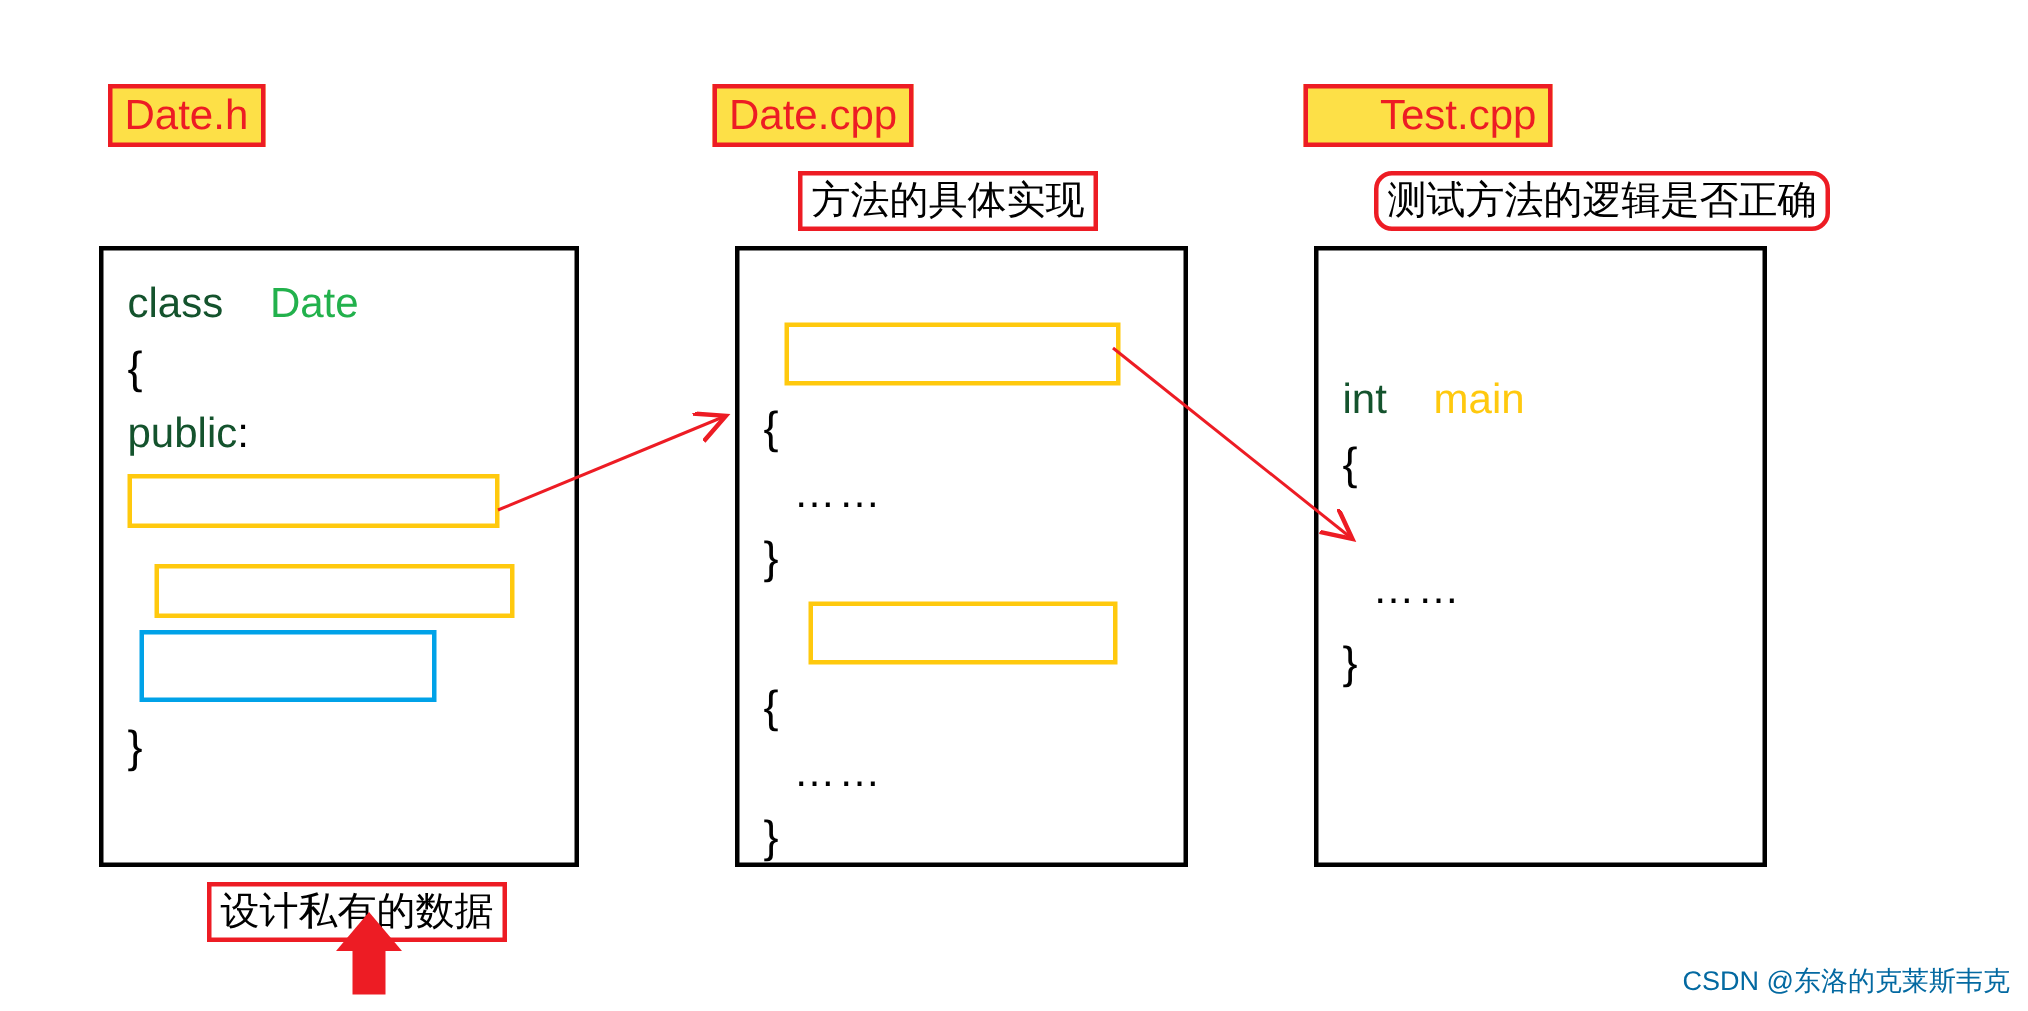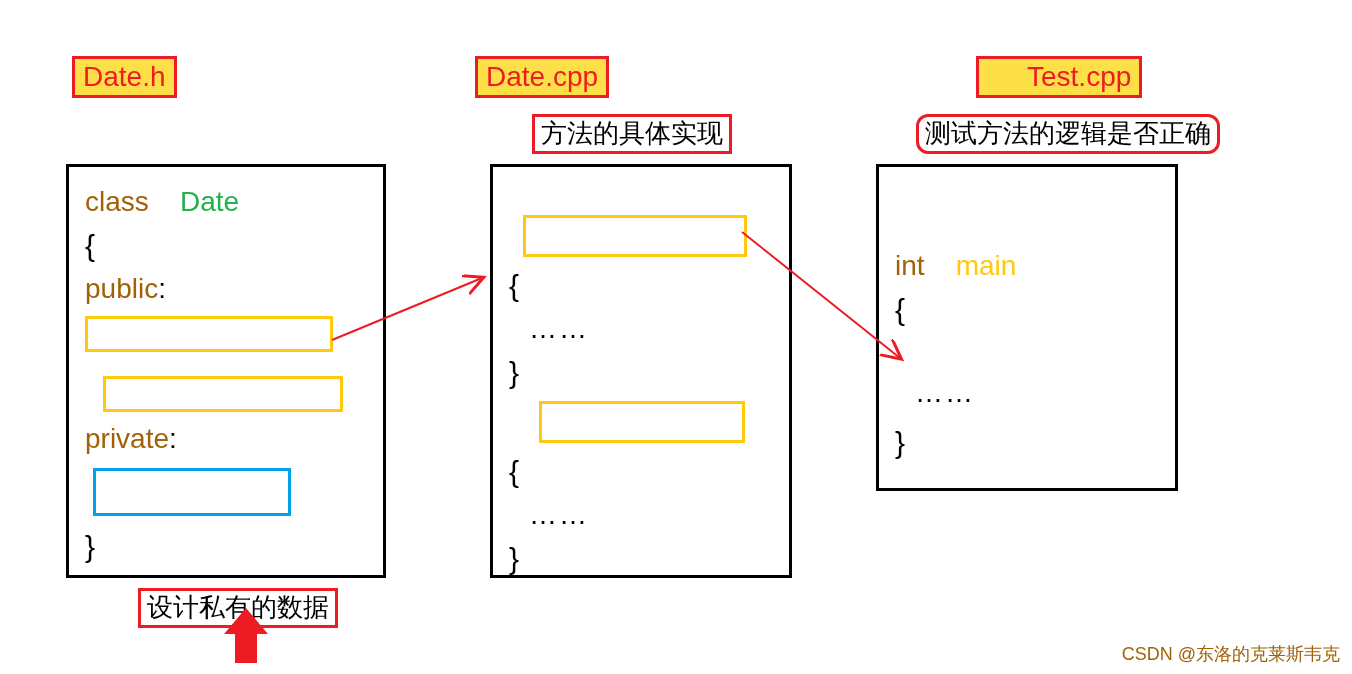--- a/index.html
+++ b/index.html
@@ -29,21 +29,21 @@
     background: #fff;
     line-height: 1.3;
   }
   .panel {
     border: 3px solid #000;
     background: #fff;
     padding: 14px 16px;
     font-size: 28px;
     line-height: 1.5;
   }
-  .kw-blue { color: #a16207; }
+  .kw-blue { color: #14532d; }
   .kw-green { color: #22b14c; }
   .kw-yellow { color: #ffc90e; }
   .brace { color: #000; font-size: 30px; }
   .empty-yellow {
     border: 3px solid #ffc90e;
     height: 36px;
     background: #fff;
     margin: 6px 0;
   }
   .empty-blue {
@@ -76,35 +76,35 @@
   }
   .big-arrow-up::after {
     content: "";
     position: absolute;
     top: 25px; left: -11px;
     width: 22px; height: 30px;
     background: #ed1c24;
   }
   svg.connector { position: absolute; top: 0; left: 0; pointer-events: none; }
   .watermark {
-    color: #a16207;
+    color: #0369a1;
     font-size: 18px;
     position: absolute;
     right: 12px;
     bottom: 8px;
   }
 </style>
 </head>
 <body>
 
 <div class="canvas">
 
   <div class="abs file-label" style="left:72px; top:56px;">Date.h</div>
   <div class="abs file-label" style="left:475px; top:56px;">Date.cpp</div>
-  <div class="abs file-label" style="left:976px; top:56px;padding-left:48px;">Test.cpp</div>
+  <div class="abs file-label" style="left:869px; top:56px;padding-left:48px;">Test.cpp</div>
 
   <div class="abs anno-label" style="left:190px; top:234px;">方法的声明</div>
   <div class="abs anno-label" style="left:532px; top:114px;">方法的具体实现</div>
   <div class="abs anno-label" style="left:916px; top:114px;border-radius:12px;">测试方法的逻辑是否正确</div>
   <div class="abs anno-label" style="left:138px; top:588px;">设计私有的数据</div>
 
   <div class="abs big-arrow-down" style="left:233px; top:302px;"></div>
   <div class="abs big-arrow-down" style="left:601px; top:190px;"></div>
   <div class="abs big-arrow-down" style="left:1048px; top:210px;"></div>
 
@@ -116,40 +116,37 @@
       &nbsp;&nbsp;
       <span class="kw-green">Date</span>
     </div>
     <div class="brace">{</div>
     <div>
       <span class="kw-blue">public</span><span>:</span>
     </div>
     <div class="empty-yellow" style="width:248px;"></div>
     <div style="height:12px;"></div>
     <div class="empty-yellow" style="width:240px; margin-left:18px;"></div>
-    <div>
-      <span class="kw-blue">private</span><span>:</span>
-    </div>
     <div class="empty-blue" style="width:198px; margin-left:8px;"></div>
     <div class="brace">}</div>
   </div>
 
   <div class="abs panel" style="left:490px; top:164px; width:302px; height:414px;">
     <div style="height:28px;"></div>
     <div class="empty-yellow" style="width:224px; height:42px; margin-left:14px;"></div>
     <div class="brace">{</div>
     <div class="dots" style="margin-left:20px;">……</div>
     <div class="brace">}</div>
     <div class="empty-yellow" style="width:206px; height:42px; margin-left:30px;"></div>
     <div class="brace">{</div>
     <div class="dots" style="margin-left:20px;">……</div>
     <div class="brace">}</div>
   </div>
 
-  <div class="abs panel" style="left:876px; top:164px; width:302px; height:327px;">
+  <div class="abs panel" style="left:876px; top:164px; width:302px; height:414px;">
     <div style="height:64px;"></div>
     <div>
       <span class="kw-blue">int</span>
       &nbsp;&nbsp;
       <span class="kw-yellow">main</span>
     </div>
     <div class="brace kw-yellow">{</div>
     <div style="height:40px;"></div>
     <div class="dots" style="margin-left:20px;">……</div>
     <div style="height:6px;"></div>

